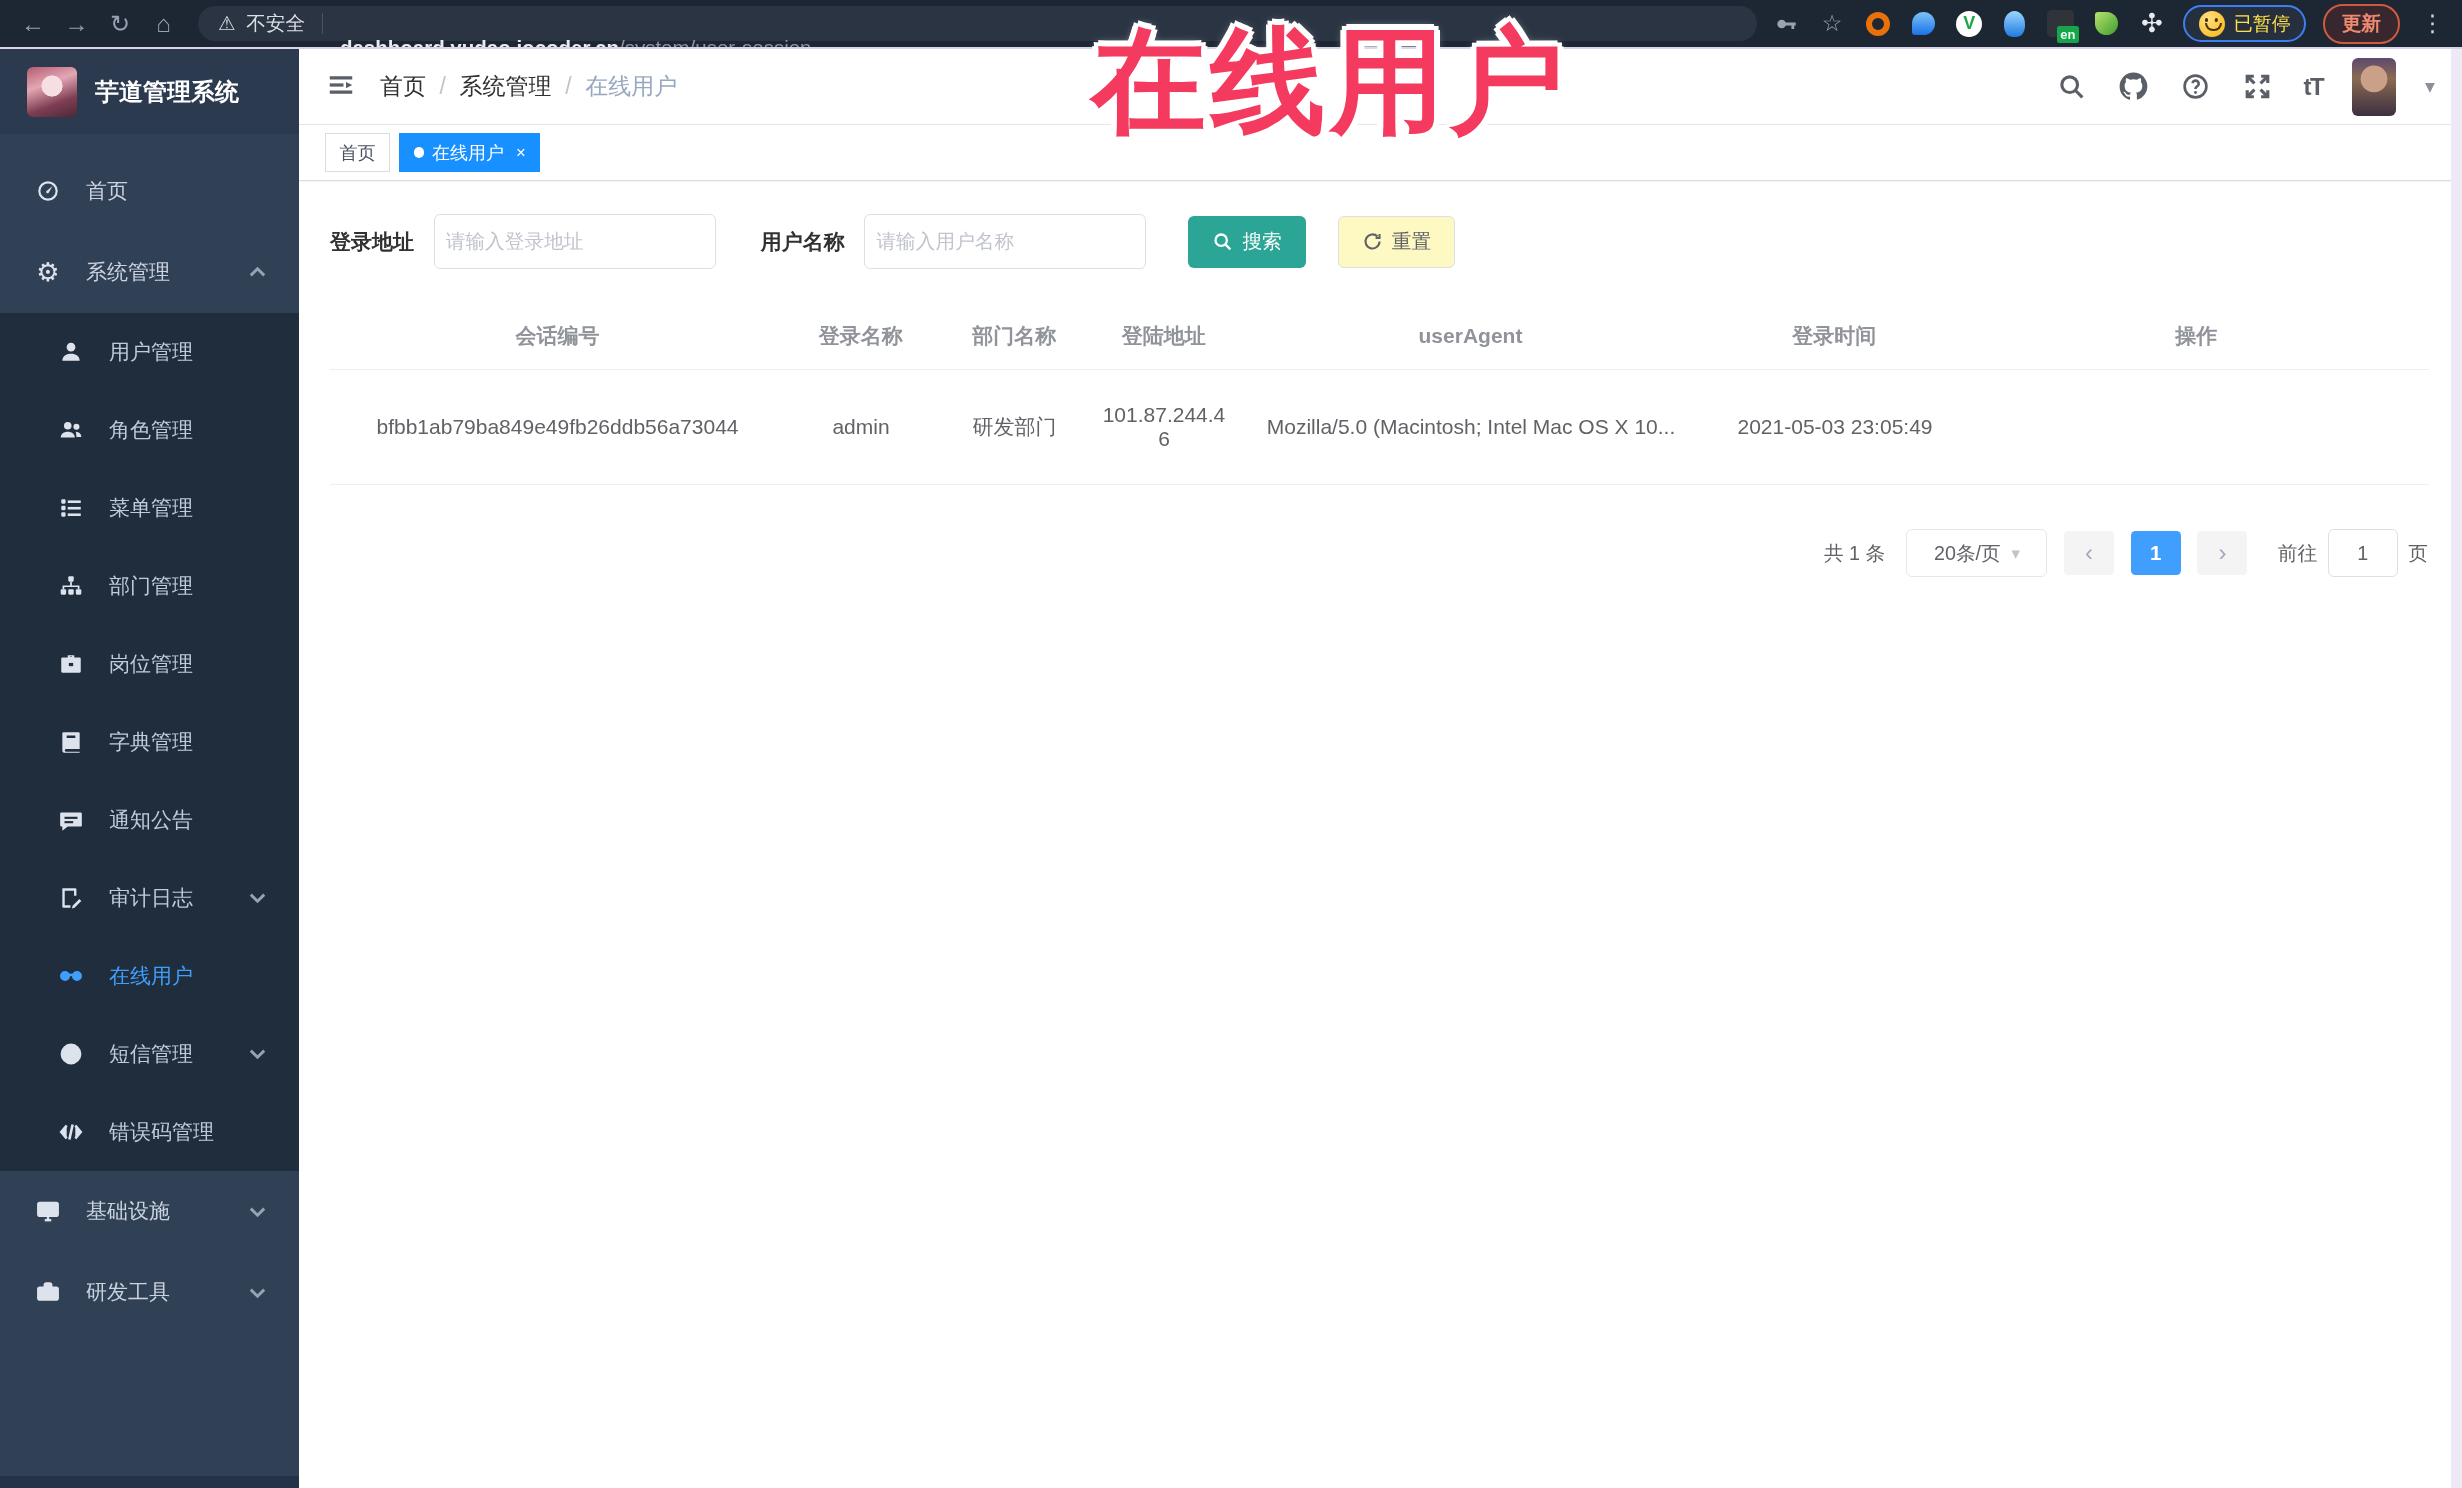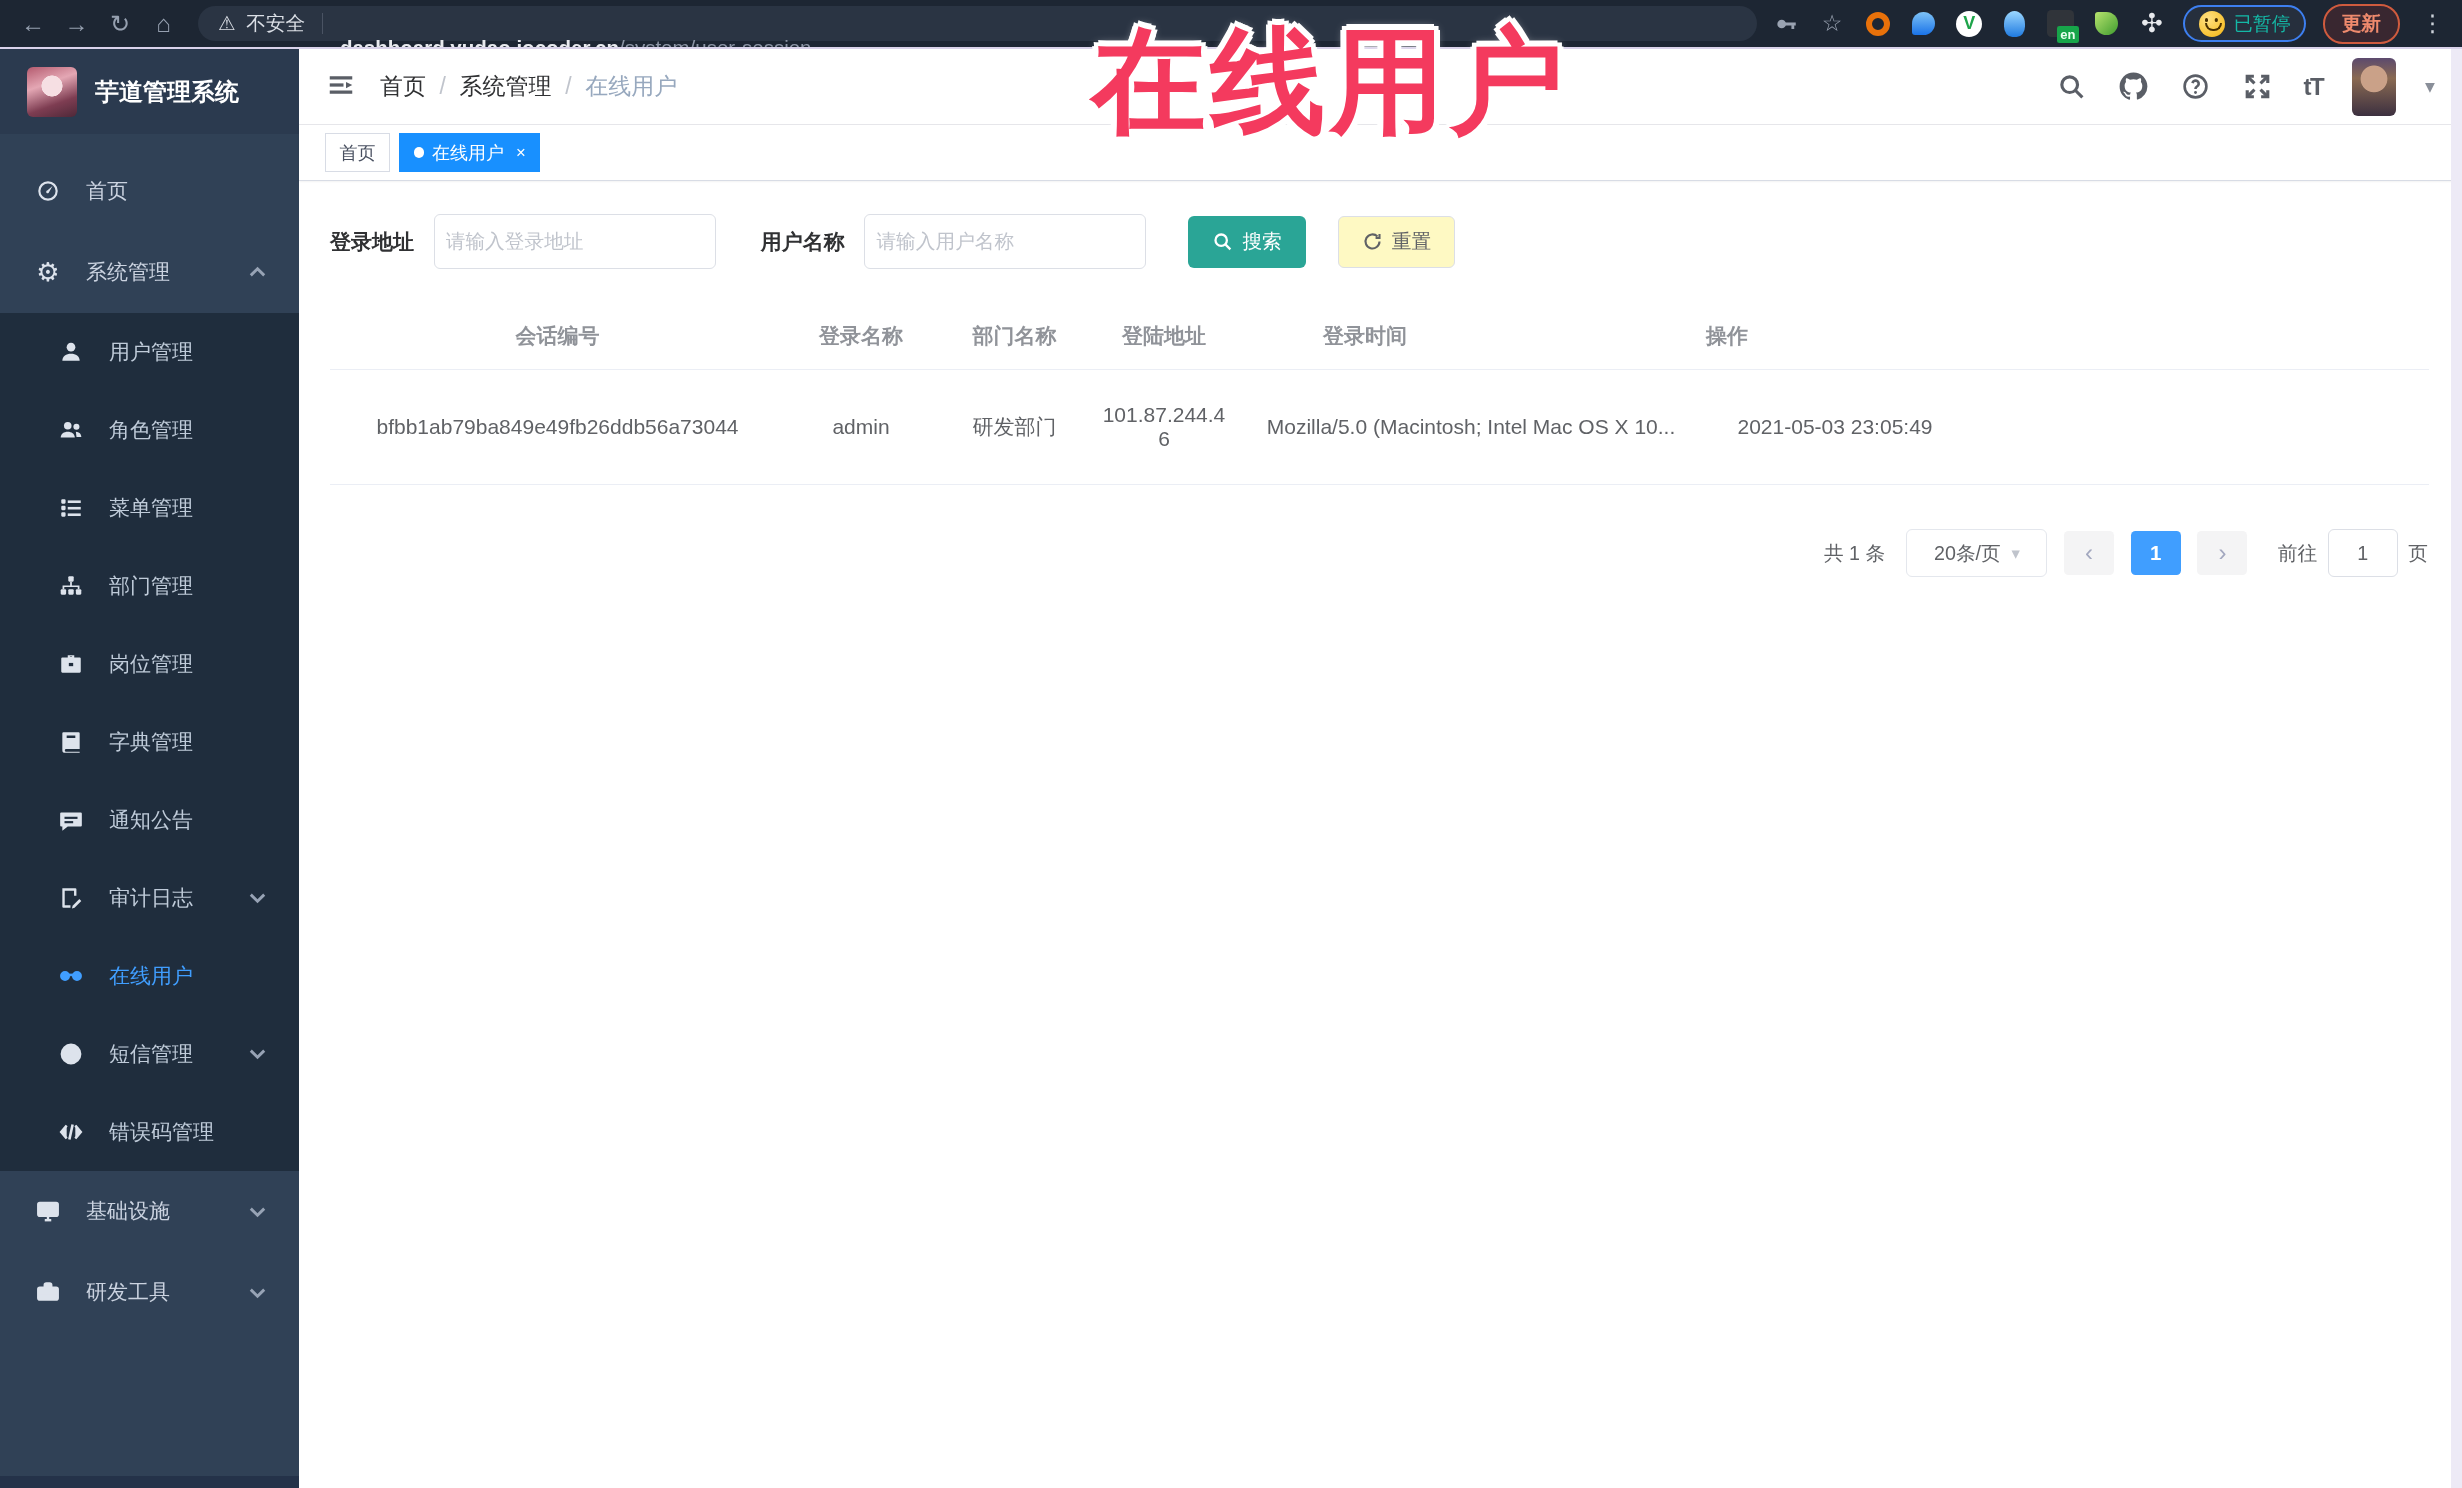--- a/index.html
+++ b/index.html
@@ -19,21 +19,21 @@
   .ext svg { width:26px; height:26px; }
   .ring-orange { width:24px; height:24px; border:6.8px solid #e8710a; border-radius:50%; }
   .dot-blue { width:23px; height:23px; background:linear-gradient(180deg,#7ec3f7,#1a73e8); border-radius:50% 50% 50% 3px; }
   .circ-green { width:26px; height:26px; background:#fff; border-radius:50%; color:#1ea44a; font-size:18px; font-weight:bold; display:flex; align-items:center; justify-content:center; }
   .flame-blue { width:21px; height:26px; background:linear-gradient(180deg,#9bd7ff,#1f7ae0); border-radius:50% 50% 40% 40%; }
   .sql-ext { position:relative; width:27px; height:27px; background:#30343a; border-radius:4.5px; }
   .sql-ext .badge { position:absolute; right:-4.5px; bottom:-6px; background:#17a54a; color:#eafff0; font-size:13px; padding:0.8px 3px; border-radius:2.3px; font-weight:bold; }
   .leaf-green { width:23px; height:23px; background:linear-gradient(135deg,#b7e26e,#3f9d2f); border-radius:3px 50% 50% 50%; }
   .pin-white { color:#e8eaee; font-size:26px; }
   .paused-pill { display:flex; align-items:center; gap:9px; border:2.3px solid #3d7ff0; border-radius:21px; padding:3.8px 13.6px; background:#262f3d; }
-  .paused-pill .txt { color:#14b8a6; font-size:19px; }
+  .paused-pill .txt { color:#fde047; font-size:19px; }
   .emoji-face { position:relative; width:26px; height:26px; background:radial-gradient(circle at 35% 30%, #ffe082, #f5b50f); border-radius:50%; }
   .emoji-face::before { content:""; position:absolute; left:6px; top:7.6px; width:3.8px; height:3.8px; background:#4a3000; border-radius:50%; box-shadow:9.8px 0 0 #4a3000; }
   .emoji-face::after { content:""; position:absolute; left:6px; top:12px; width:13.6px; height:6.8px; border:2.3px solid #4a3000; border-top:none; border-radius:0 0 13.6px 13.6px; }
   .update-pill { display:flex; align-items:center; border:2.3px solid #cf5b3e; border-radius:19.7px; padding:4.5px 16.7px; background:#392730; color:#ef8a6d; font-size:19.7px; font-weight:bold; }
   .kebab { color:#cdd2da; font-size:23px; padding:0 4.5px; letter-spacing:0; }
 
   
   .app { display:flex; height:1441px; border-top:2.3px solid #d9d2ea; position:relative; }
 
   
@@ -452,20 +452,21 @@
           <span>重置</span>
         </div>
       </div>
 
       <div class="table">
         <div class="t-head">
           <div class="th c0">会话编号</div>
           <div class="th c1">登录名称</div>
           <div class="th c2">部门名称</div>
           <div class="th c3">登陆地址</div>
+          <div class="th c4">userAgent</div>
           <div class="th c5">登录时间</div>
           <div class="th c6">操作</div>
         </div>
         <div class="t-row">
           <div class="td c0">bfbb1ab79ba849e49fb26ddb56a73044</div>
           <div class="td c1">admin</div>
           <div class="td c2">研发部门</div>
           <div class="td c3">101.87.244.46</div>
           <div class="td c4">Mozilla/5.0 (Macintosh; Intel Mac OS X 10...</div>
           <div class="td c5">2021-05-03 23:05:49</div>

